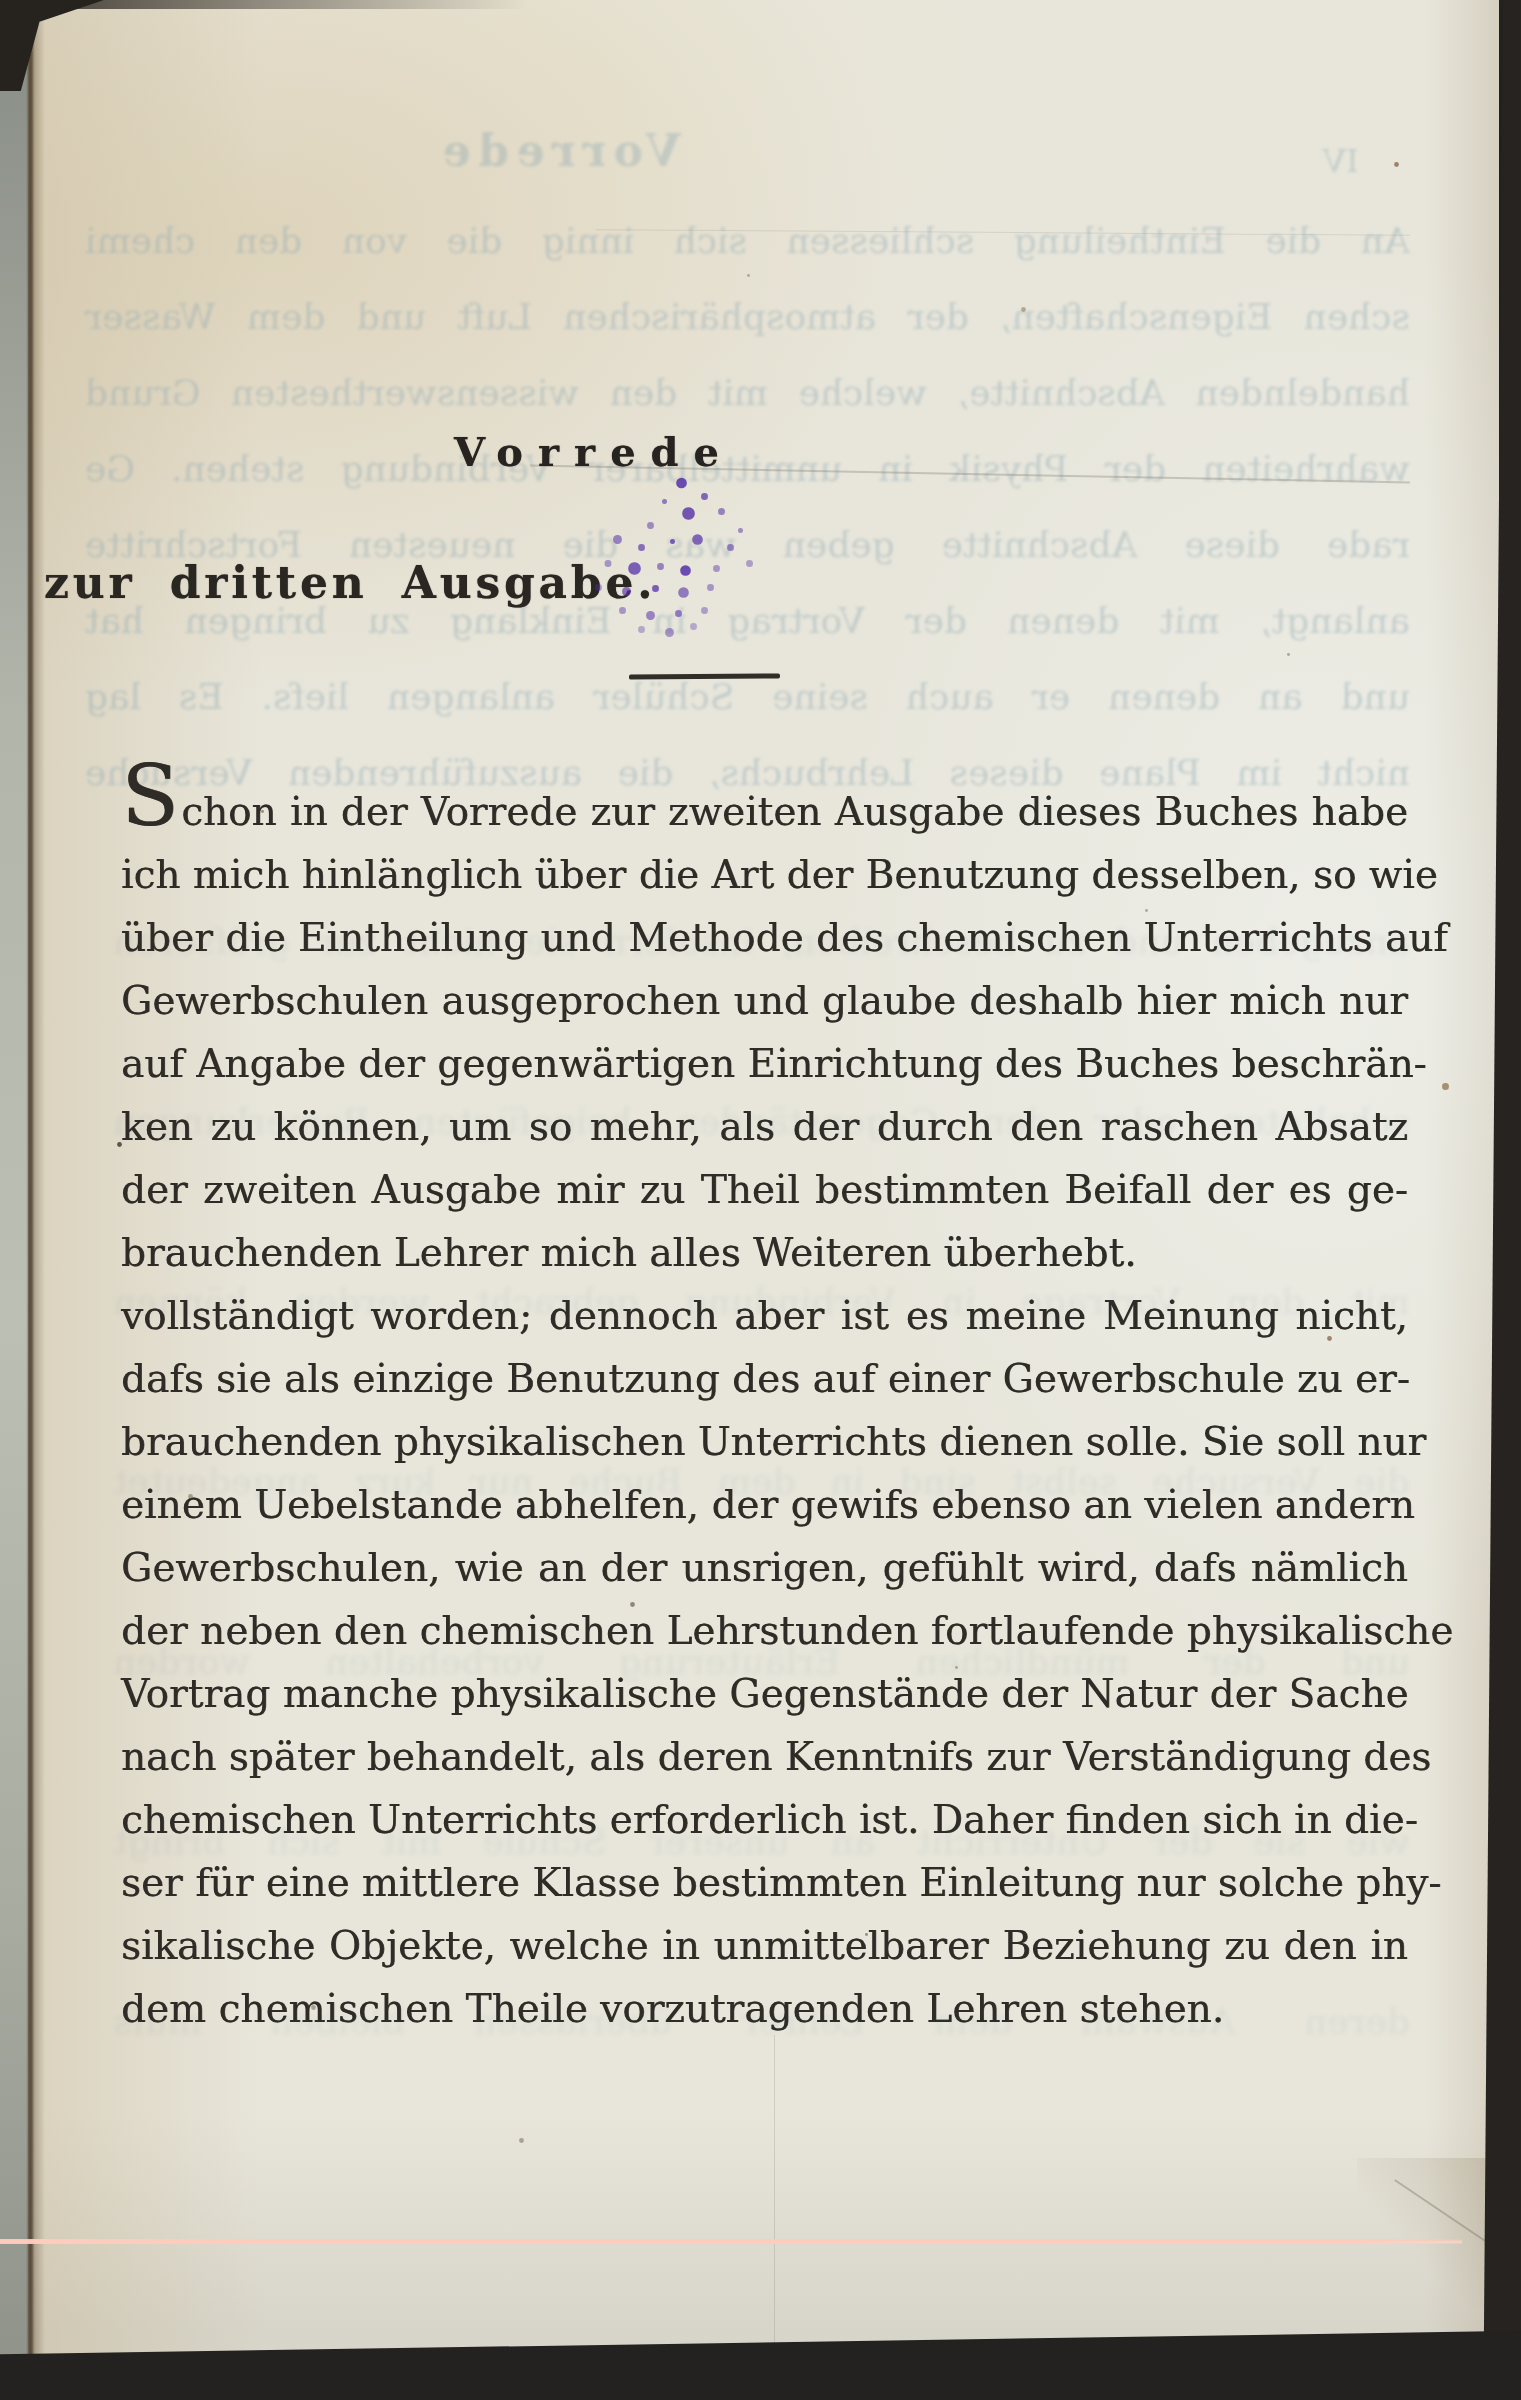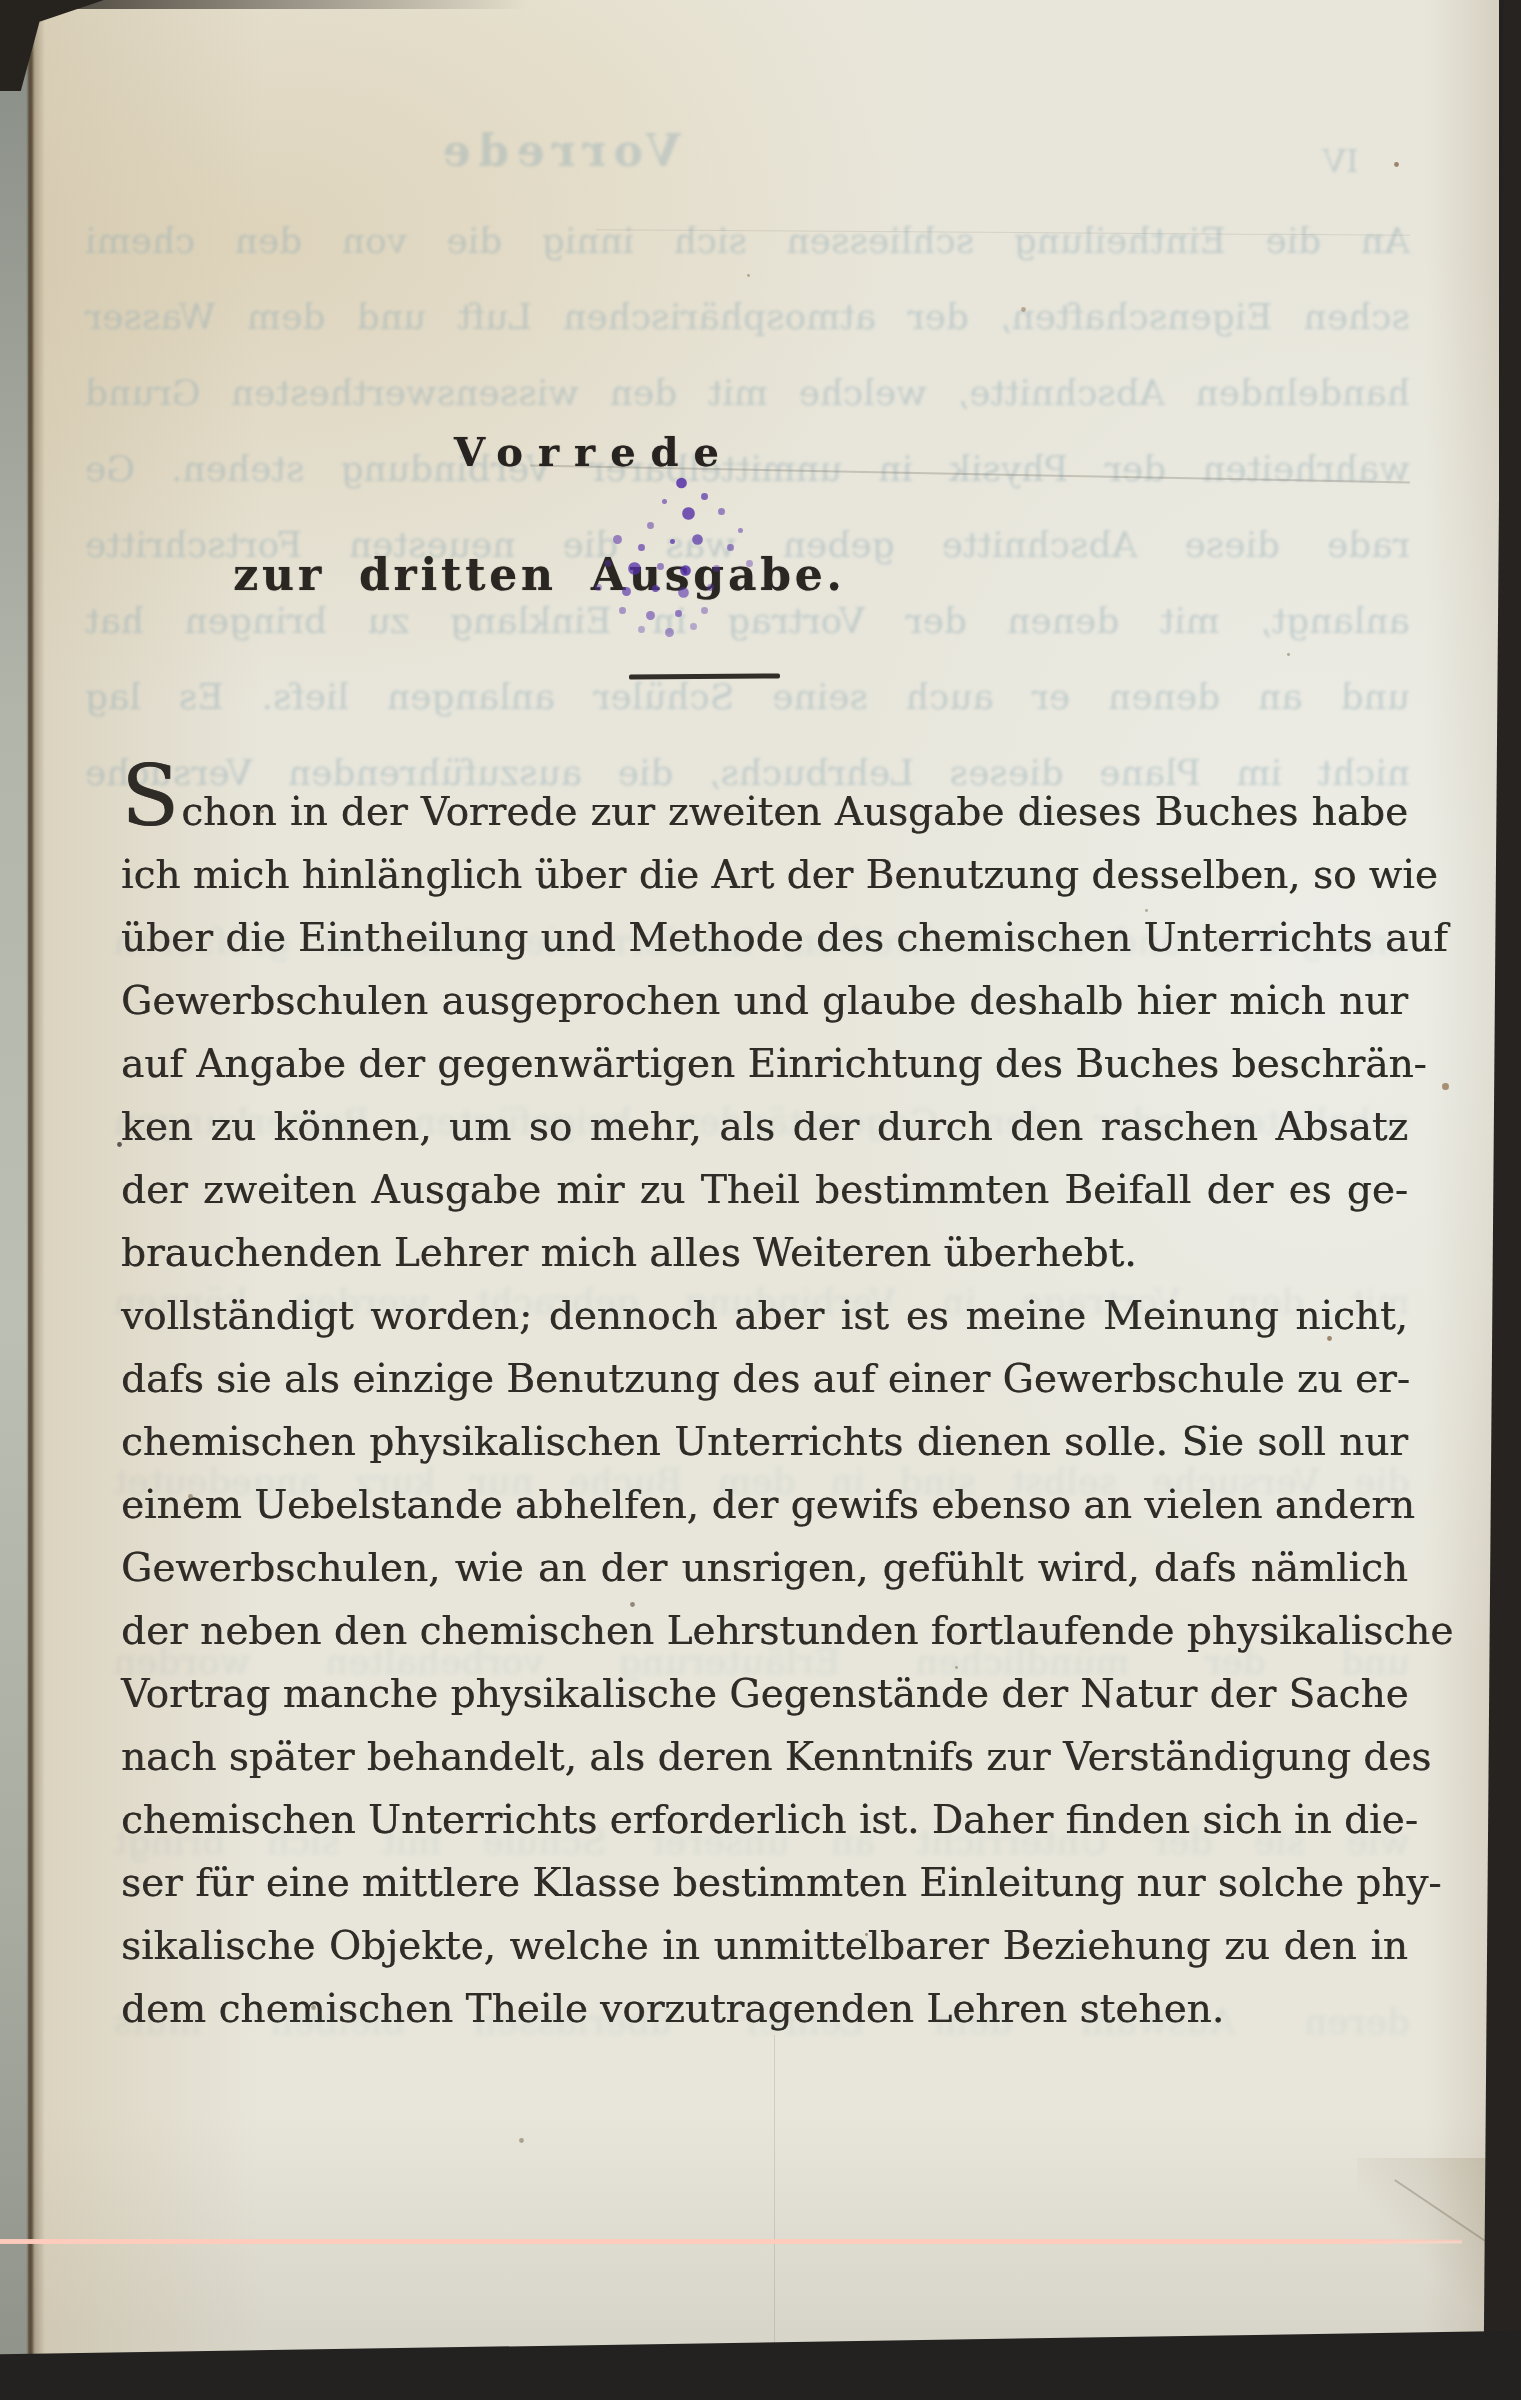--- a/index.html
+++ b/index.html
@@ -44,21 +44,21 @@
     text-align-last:justify;overflow:hidden;white-space:nowrap;}
   .ghost-deep{position:absolute;left:85px;top:852px;width:1297px;opacity:.13;
     transform:scaleX(-1);filter:blur(1.9px);color:#7e9aa6;}
   .ghost-deep div{height:180px;line-height:180px;font-size:36px;text-align:justify;
     text-align-last:justify;overflow:hidden;white-space:nowrap;}
 
   
   .title{position:absolute;left:0;top:428px;width:1132px;margin:0;text-align:center;
     font-size:40px;font-weight:bold;letter-spacing:15px;color:#262320;
     text-shadow:0 0 0.9px rgba(38,35,32,.7);}
-  .subtitle{position:absolute;left:0;top:541px;width:1007px;margin:8px;text-align:center;
+  .subtitle{position:absolute;left:0;top:541px;width:1007px;margin:16px;text-align:left;
     font-size:44px;font-weight:bold;letter-spacing:3.8px;word-spacing:15px;color:#2a2723;
     text-shadow:0 0 0.9px rgba(42,39,35,.7);}
   .rule{position:absolute;left:601px;top:674px;width:151px;height:4.7px;background:#312d28;
     transform:rotate(-.4deg);border-radius:1.9px;}
 
   
   .bodytext{position:absolute;left:93px;top:780px;width:1287px;color:#2f2b27;
     font-size:39px;text-shadow:0.5px 0 0 rgba(47,43,39,.75);}
   .line{height:63px;line-height:63px;text-align:justify;text-align-last:justify;
     white-space:nowrap;overflow:visible;}
@@ -162,21 +162,21 @@
       <div class="line"><span class="dropcap">S</span><span>chon in der Vorrede zur zweiten Ausgabe dieses Buches habe</span></div>
       <div class="line">ich mich hinlänglich über die Art der Benutzung desselben, so wie</div>
       <div class="line">über die Eintheilung und Methode des chemischen Unterrichts auf</div>
       <div class="line">Gewerbschulen ausgeprochen und glaube deshalb hier mich nur</div>
       <div class="line">auf Angabe der gegenwärtigen Einrichtung des Buches beschrän-</div>
       <div class="line">ken zu können, um so mehr, als der durch den raschen Absatz</div>
       <div class="line">der zweiten Ausgabe mir zu Theil bestimmten Beifall der es ge-</div>
       <div class="line end">brauchenden Lehrer mich alles Weiteren überhebt.</div>
       <div class="line">vollständigt worden; dennoch aber ist es meine Meinung nicht,</div>
       <div class="line">dafs sie als einzige Benutzung des auf einer Gewerbschule zu er-</div>
-      <div class="line">chemischen physikalischen Unterrichts dienen solle.  Sie soll nur</div>
+      <div class="line">brauchenden physikalischen Unterrichts dienen solle.  Sie soll nur</div>
       <div class="line">einem Uebelstande abhelfen, der gewifs ebenso an vielen andern</div>
       <div class="line">Gewerbschulen, wie an der unsrigen, gefühlt wird, dafs nämlich</div>
       <div class="line">der neben den chemischen Lehrstunden fortlaufende physikalische</div>
       <div class="line">Vortrag manche physikalische Gegenstände der Natur der Sache</div>
       <div class="line">nach später behandelt, als deren Kenntnifs zur Verständigung des</div>
       <div class="line">chemischen Unterrichts erforderlich ist.  Daher finden sich in die-</div>
       <div class="line">ser für eine mittlere Klasse bestimmten Einleitung nur solche phy-</div>
       <div class="line">sikalische Objekte, welche in unmittelbarer Beziehung zu den in</div>
       <div class="line end">dem chemischen Theile vorzutragenden Lehren stehen.</div>
     </div>

